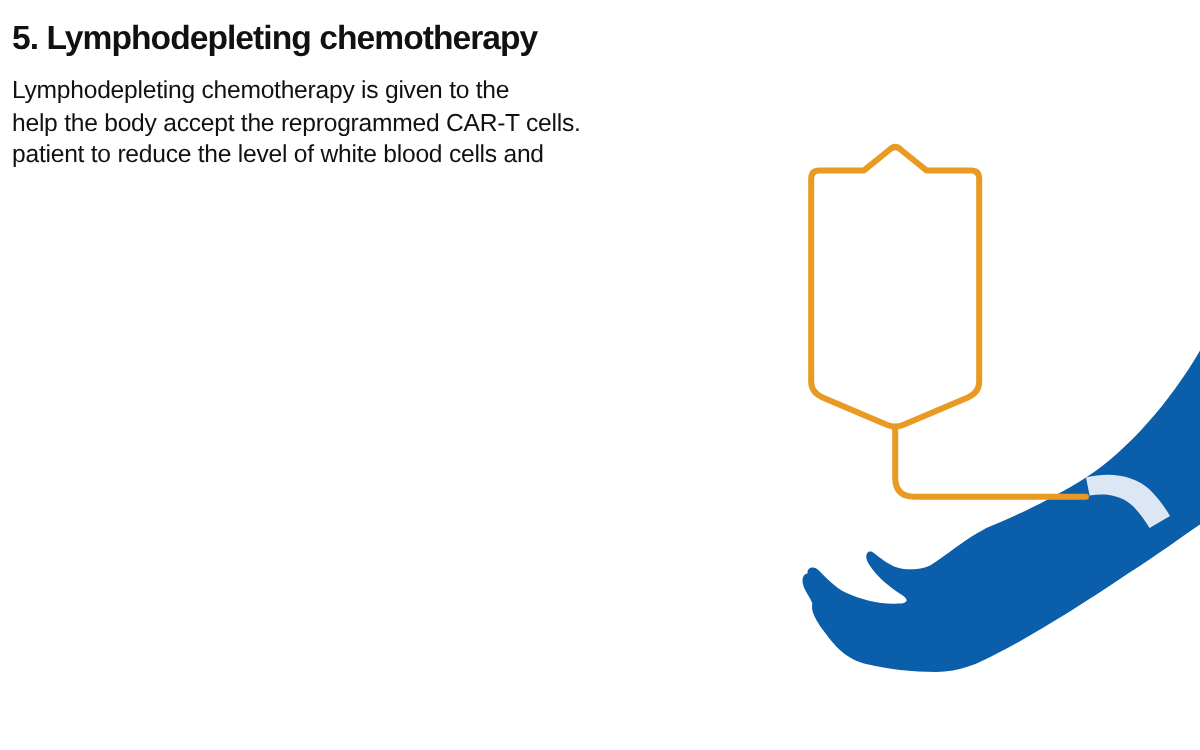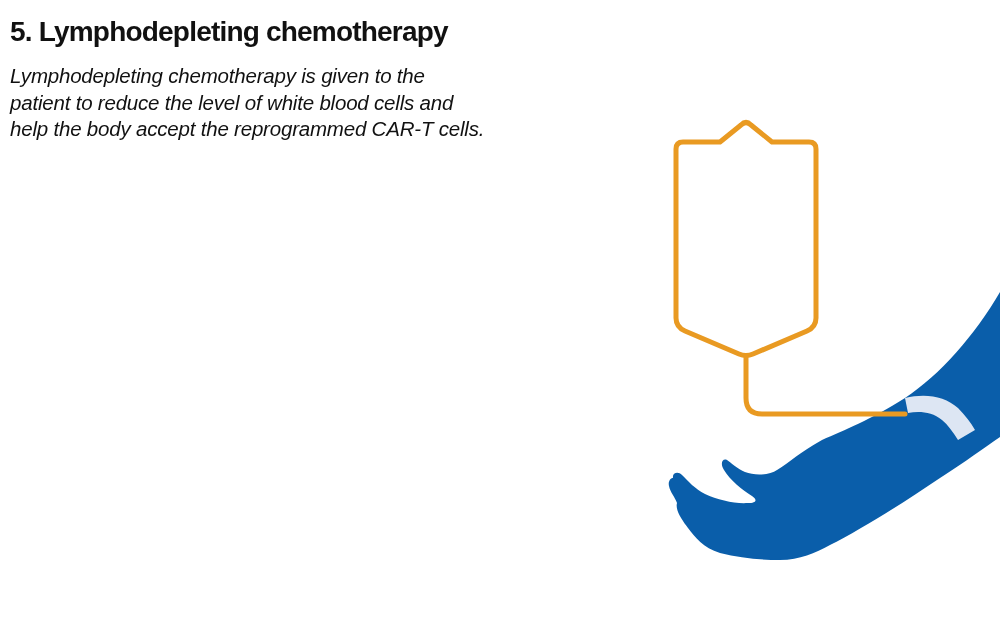--- a/index.html
+++ b/index.html
@@ -7,34 +7,33 @@
     .title {
       position: absolute; left: 10px; top: 6px;
       font-family: "Liberation Sans", sans-serif;
       font-weight: 700; font-size: 28px; letter-spacing: -0.8px;
       margin: 0; line-height: 52px; color: #111111;
     }
     .desc {
       position: absolute; left: 10px; top: 63px; width: 600px;
       font-size: 20.5px; line-height: 26.5px; margin: 0; color: #111111;
       letter-spacing: -0.2px;
-      font-style: italic;
     }
     .desc span { display: block; white-space: nowrap; }
     .illustration { position: absolute; left: 0; top: 0; width: 1000px; height: 625px; }
   </style>
 </head>
 <body>
 
 <h1 class="title">5. Lymphodepleting chemotherapy</h1>
 
 <p class="desc">
   <span>Lymphodepleting chemotherapy is given to the</span>
+  <span>help the body accept the reprogrammed CAR-T cells.</span>
   <span>patient to reduce the level of white blood cells and</span>
-  <span>help the body accept the reprogrammed CAR-T cells.</span>
 </p>
 
 <svg class="illustration" viewBox="0 0 1000 625" xmlns="http://www.w3.org/2000/svg">
 
   <g>
     <path fill="#0A5EAA" d="
       M 1000 292
       C 975 335, 940 375, 905 398
       C 870 420, 845 430, 822 440
       C 800 452, 790 462, 777 470

